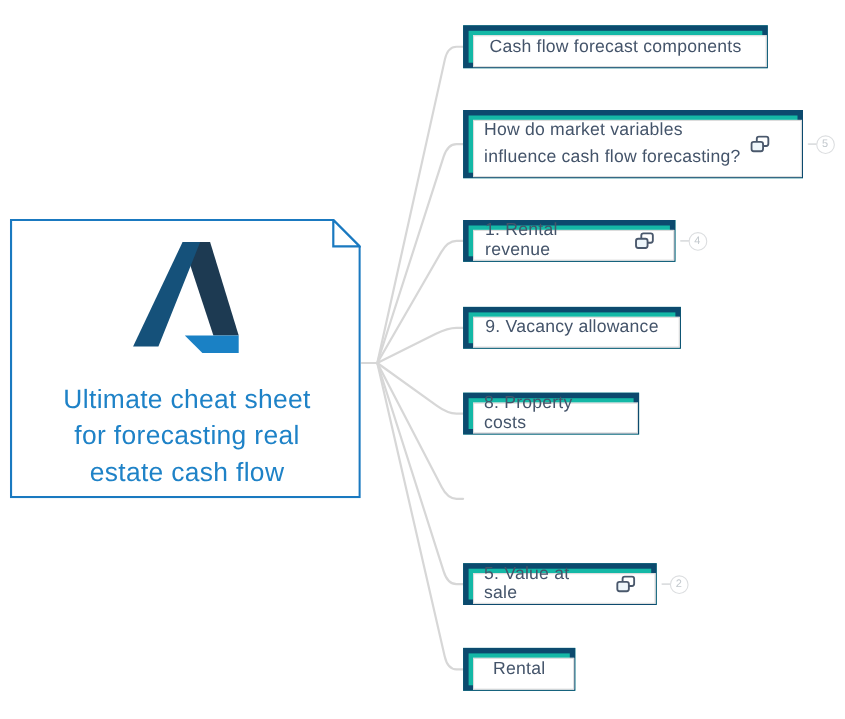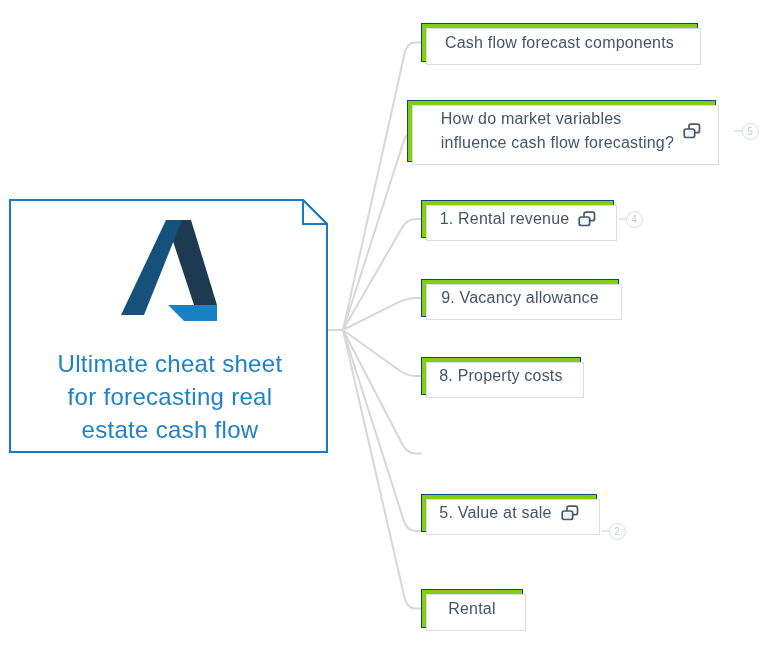--- a/index.html
+++ b/index.html
@@ -12,22 +12,22 @@
   #central{position:absolute;left:9px;top:199px;width:322px;height:254px;z-index:1;}
   #central-outline{position:absolute;left:0;top:0;}
   #central-logo{position:absolute;left:50%;top:20px;transform:translateX(-50%);}
   #central-title{
     position:absolute;left:0;right:0;top:148px;text-align:center;
     font-size:24px;line-height:33px;letter-spacing:.3px;
     color:#1e82c7;white-space:pre-line;
   }
   
   .node{
-    position:absolute;box-sizing:border-box;background:#84cc16;
-    border:1px solid #0c4a6e;display:flex;align-items:center;justify-content:center;
+    position:absolute;box-sizing:border-box;background:#14b8a6;
+    border:5px solid #0c4a6e;display:flex;align-items:center;justify-content:center;
     gap:9px;padding:0 14px;font-size:16px;letter-spacing:.2px;color:#44546a;z-index:1;
   }
   .node::after{ 
     content:"";position:absolute;left:4px;top:4px;
     width:100%;height:100%;box-sizing:border-box;
     background:#ffffff;border:1px solid #dcdcdc;z-index:-1;
   }
   .node.two-line{justify-content:flex-start;line-height:24px;}
   .nlabel{white-space:pre-line;}
   .copy-icon{flex:0 0 auto;display:block;}
@@ -69,21 +69,21 @@
       <polygon points="48,86 97,86 97,102 64,102" fill="#1a81c5"></polygon>
     </svg>
     <div id="central-title">Ultimate cheat sheet
 for forecasting real
 estate cash flow</div>
   </div>
 
 <div class="node" style="left: 421px; top: 23px; width: 277px; height: 39px;">
       <span class="nlabel">Cash flow forecast components</span>
     </div>
-    <div class="node two-line" style="left: 407px; top: 100px; width: 309px; height: 62px; justify-content: flex-end;">
+    <div class="node two-line" style="left: 421px; top: 100px; width: 309px; height: 62px;">
       <span class="nlabel">How do market variables
 influence cash flow forecasting?</span>
       <svg width="18" height="17" viewBox="0 0 18 17" class="copy-icon">
         <rect x="6" y="1.2" width="10.5" height="8.5" rx="2" fill="none" stroke="#4a586c" stroke-width="1.7"></rect>
         <rect x="1.2" y="6" width="10.5" height="8.5" rx="2" fill="#eef6fb" stroke="#4a586c" stroke-width="1.7"></rect>
       </svg>
     </div>
     <div class="badge" style="left: 741.5px; top: 122.5px;">5</div>
     <div class="node" style="left: 421px; top: 200px; width: 193px; height: 38px; padding-left: 15px;">
       <span class="nlabel">1. Rental revenue</span>
@@ -92,21 +92,21 @@
         <rect x="1.2" y="6" width="10.5" height="8.5" rx="2" fill="#eef6fb" stroke="#4a586c" stroke-width="1.7"></rect>
       </svg>
     </div>
     <div class="badge" style="left: 625.5px; top: 210.5px;">4</div>
     <div class="node" style="left: 421px; top: 279px; width: 198px; height: 38px;">
       <span class="nlabel">9. Vacancy allowance</span>
     </div>
     <div class="node" style="left: 421px; top: 357px; width: 160px; height: 38px;">
       <span class="nlabel">8. Property costs</span>
     </div>
-    <div class="node" style="left: 421px; top: 494px; width: 176px; height: 38px;">
+    <div class="node" style="left: 421px; top: 512px; width: 176px; height: 38px;">
       <span class="nlabel">5. Value at sale</span>
       <svg width="18" height="17" viewBox="0 0 18 17" class="copy-icon">
         <rect x="6" y="1.2" width="10.5" height="8.5" rx="2" fill="none" stroke="#4a586c" stroke-width="1.7"></rect>
         <rect x="1.2" y="6" width="10.5" height="8.5" rx="2" fill="#eef6fb" stroke="#4a586c" stroke-width="1.7"></rect>
       </svg>
     </div>
     <div class="badge" style="left: 608.5px; top: 522.5px;">2</div>
     <div class="node" style="left: 421px; top: 589px; width: 102px; height: 39px;">
       <span class="nlabel">Rental</span>
     </div>

